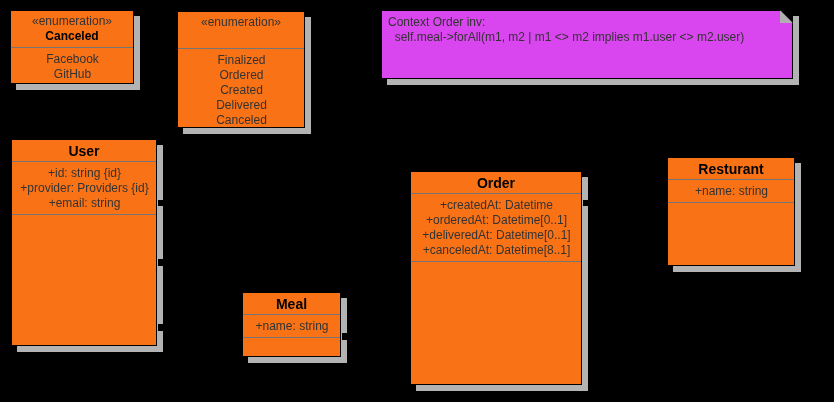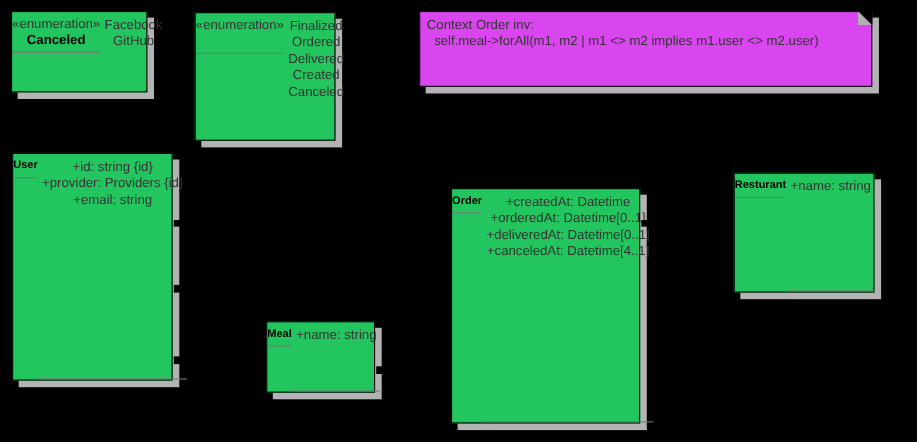--- a/index.html
+++ b/index.html
@@ -1,30 +1,30 @@
 <!DOCTYPE html>
 <html><head>
 <meta charset="utf-8">
 <style>
   html, body { margin:0; padding:0; background:#000; }
   .canvas {
     position:relative; width:834px; height:402px; background:#000000;
     font-family:"Liberation Sans","DejaVu Sans",sans-serif; overflow:hidden;
   }
   .box {
-    position:absolute; background:#22c55e; border:1px solid #000000;
+    position:absolute; background:#f97316; border:1px solid #000000;
     box-sizing:border-box; box-shadow:6px 6px 0 #b3b3b3;
-    display:flex; flex-direction:row; color:#333333;
+    display:flex; flex-direction:column; color:#333333;
   }
   
   .title {
     flex:0 0 auto; height:22px; box-sizing:border-box;
     border-bottom:1px solid #757575;
     display:flex; align-items:center; justify-content:center;
-    font-size:10px; font-weight:bold; color:#000000;
+    font-size:14px; font-weight:bold; color:#000000;
   }
   
   .enum-header {
     flex:0 0 auto; height:37px; box-sizing:border-box;
     border-bottom:1px solid #757575;
     text-align:center; padding-top:3px;
     font-size:12px; line-height:15px;
   }
   .stereotype { color:#333333; }
   .enum-name  { color:#000000; font-weight:bold; }
@@ -85,22 +85,22 @@
     </div>
   </div>
 
   <div class="box" id="box-statuses">
     <div class="enum-header">
       <div class="stereotype">«enumeration»</div>
     </div>
     <div class="attrs no-divider rest">
       <div class="attr-line">Finalized</div>
       <div class="attr-line">Ordered</div>
+      <div class="attr-line">Created</div>
       <div class="attr-line">Delivered</div>
-      <div class="attr-line">Created</div>
       <div class="attr-line">Canceled</div>
     </div>
   </div>
 
   <div class="note">
     <div class="note-line">Context Order inv:</div>
     <div class="note-line">  self.meal-&gt;forAll(m1, m2 | m1 &lt;&gt; m2 implies m1.user &lt;&gt; m2.user)</div>
     <div class="fold"></div>
     <div class="corner-cut"></div>
   </div>
@@ -114,21 +114,21 @@
     </div>
     <div class="rest"></div>
   </div>
 
   <div class="box" id="box-order">
     <div class="title">Order</div>
     <div class="attrs">
       <div class="attr-line">+createdAt: Datetime</div>
       <div class="attr-line">+orderedAt: Datetime[0..1]</div>
       <div class="attr-line">+deliveredAt: Datetime[0..1]</div>
-      <div class="attr-line">+canceledAt: Datetime[4..1]</div>
+      <div class="attr-line">+canceledAt: Datetime[8..1]</div>
     </div>
     <div class="rest"></div>
   </div>
 
   <div class="box" id="box-resturant">
     <div class="title">Resturant</div>
     <div class="attrs">
       <div class="attr-line">+name: string</div>
     </div>
     <div class="rest"></div>

